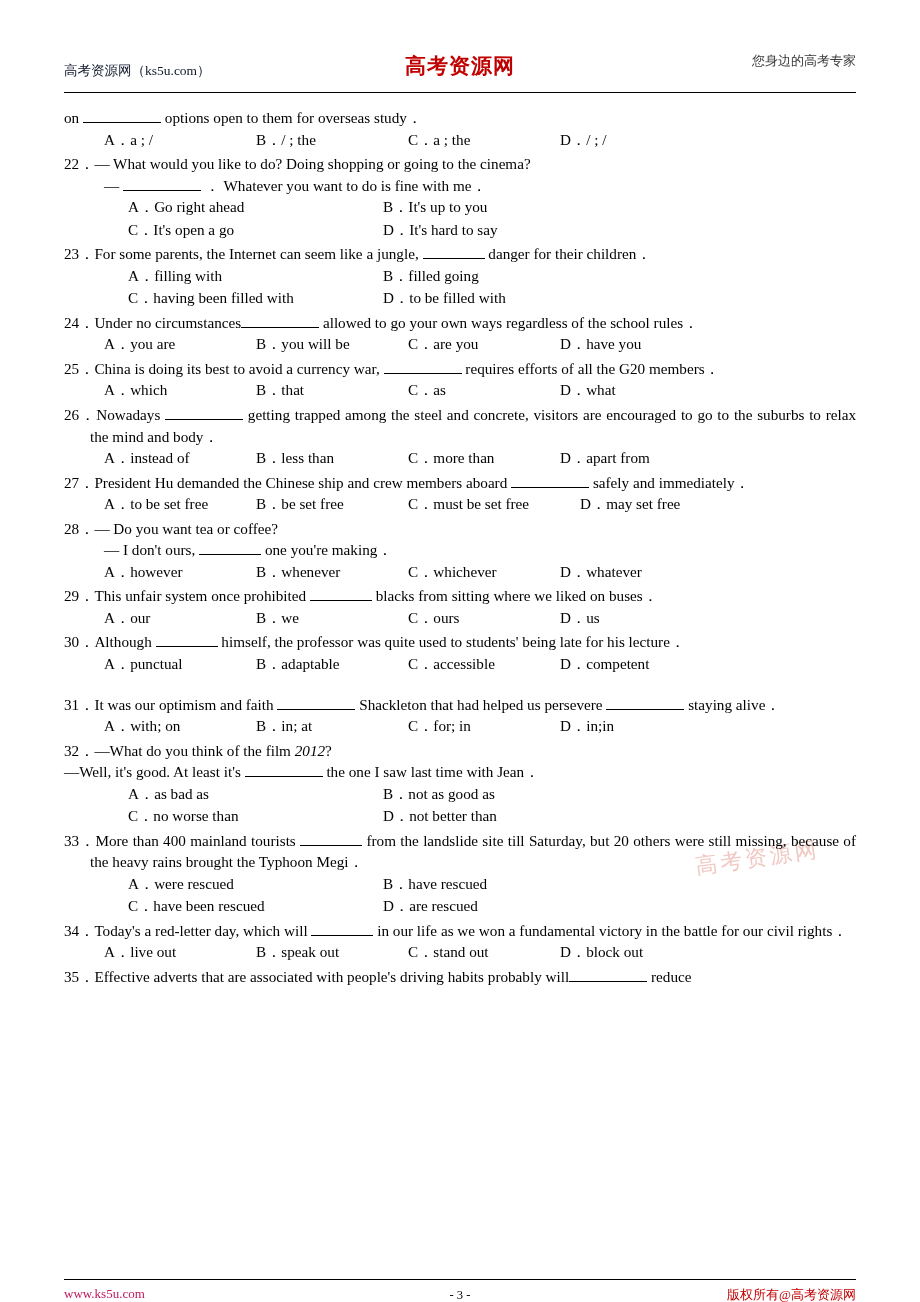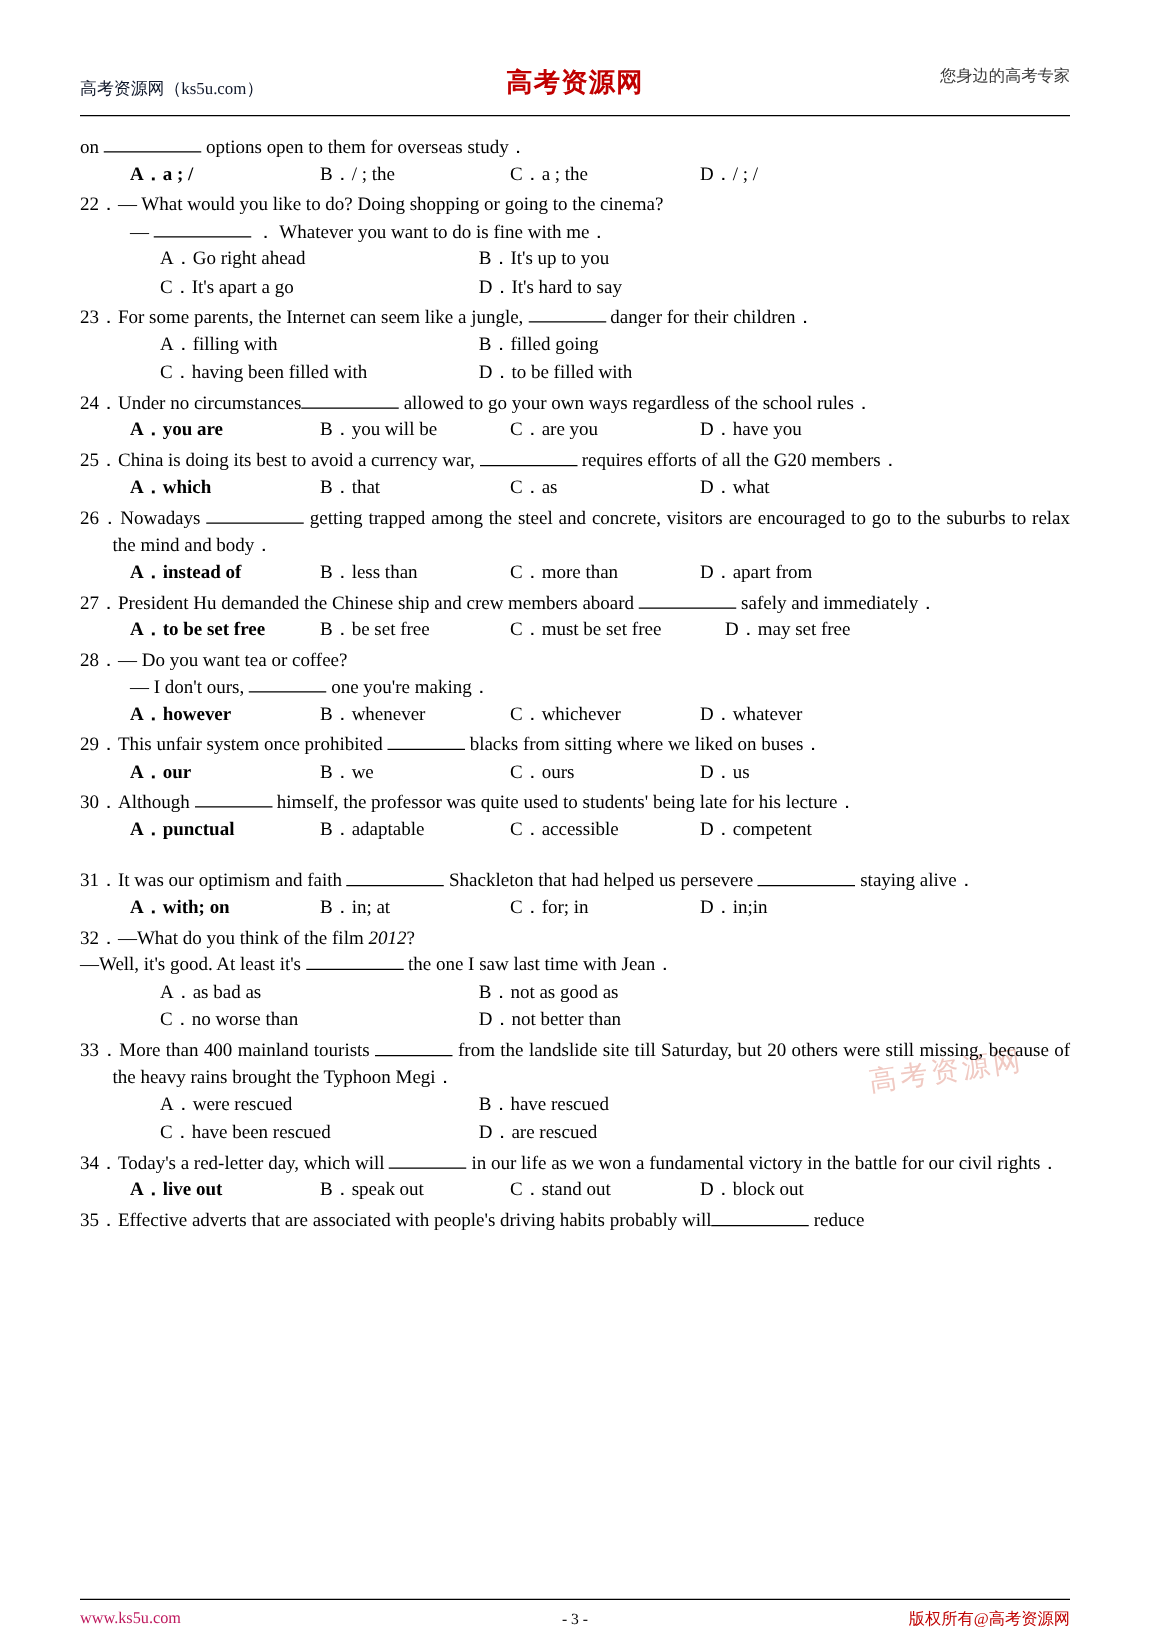--- a/index.html
+++ b/index.html
@@ -81,21 +81,21 @@
     line-height: 1.42;
   }
   .opts {
     display: flex;
     padding-left: 40px;
     line-height: 1.48;
   }
   .opts > div {
     white-space: nowrap;
   }
-  .w-a { width: 152px; font-weight: bold; }
+  .w-a { width: 152px; }
   .w-b { width: 152px; }
   .w-c { width: 152px; }
   .w-d { width: 152px; }
 
   .opts2 > div:first-child { width: 255px; margin-left: 24px; }
 
   .blank {
     display: inline-block;
     border-bottom: 1px solid #000;
     vertical-align: baseline;
@@ -192,21 +192,21 @@
       <div class="sub">
         <span>—</span>
         <span class="blank bk-lg"></span>
         <span>．  Whatever you want to do is fine with me．</span>
       </div>
       <div class="opts opts2">
         <div>A．Go right ahead</div>
         <div>B．It's up to you</div>
       </div>
       <div class="opts opts2">
-        <div>C．It's apart a go</div>
+        <div>C．It's open a go</div>
         <div>D．It's hard to say</div>
       </div>
     </div>
 
     <div class="q">
       <div class="stem">
         <span>23．</span><span>For some parents, the Internet can seem like a jungle,</span>
         <span class="blank bk-md"></span>
         <span>danger for their children．</span>
       </div>

